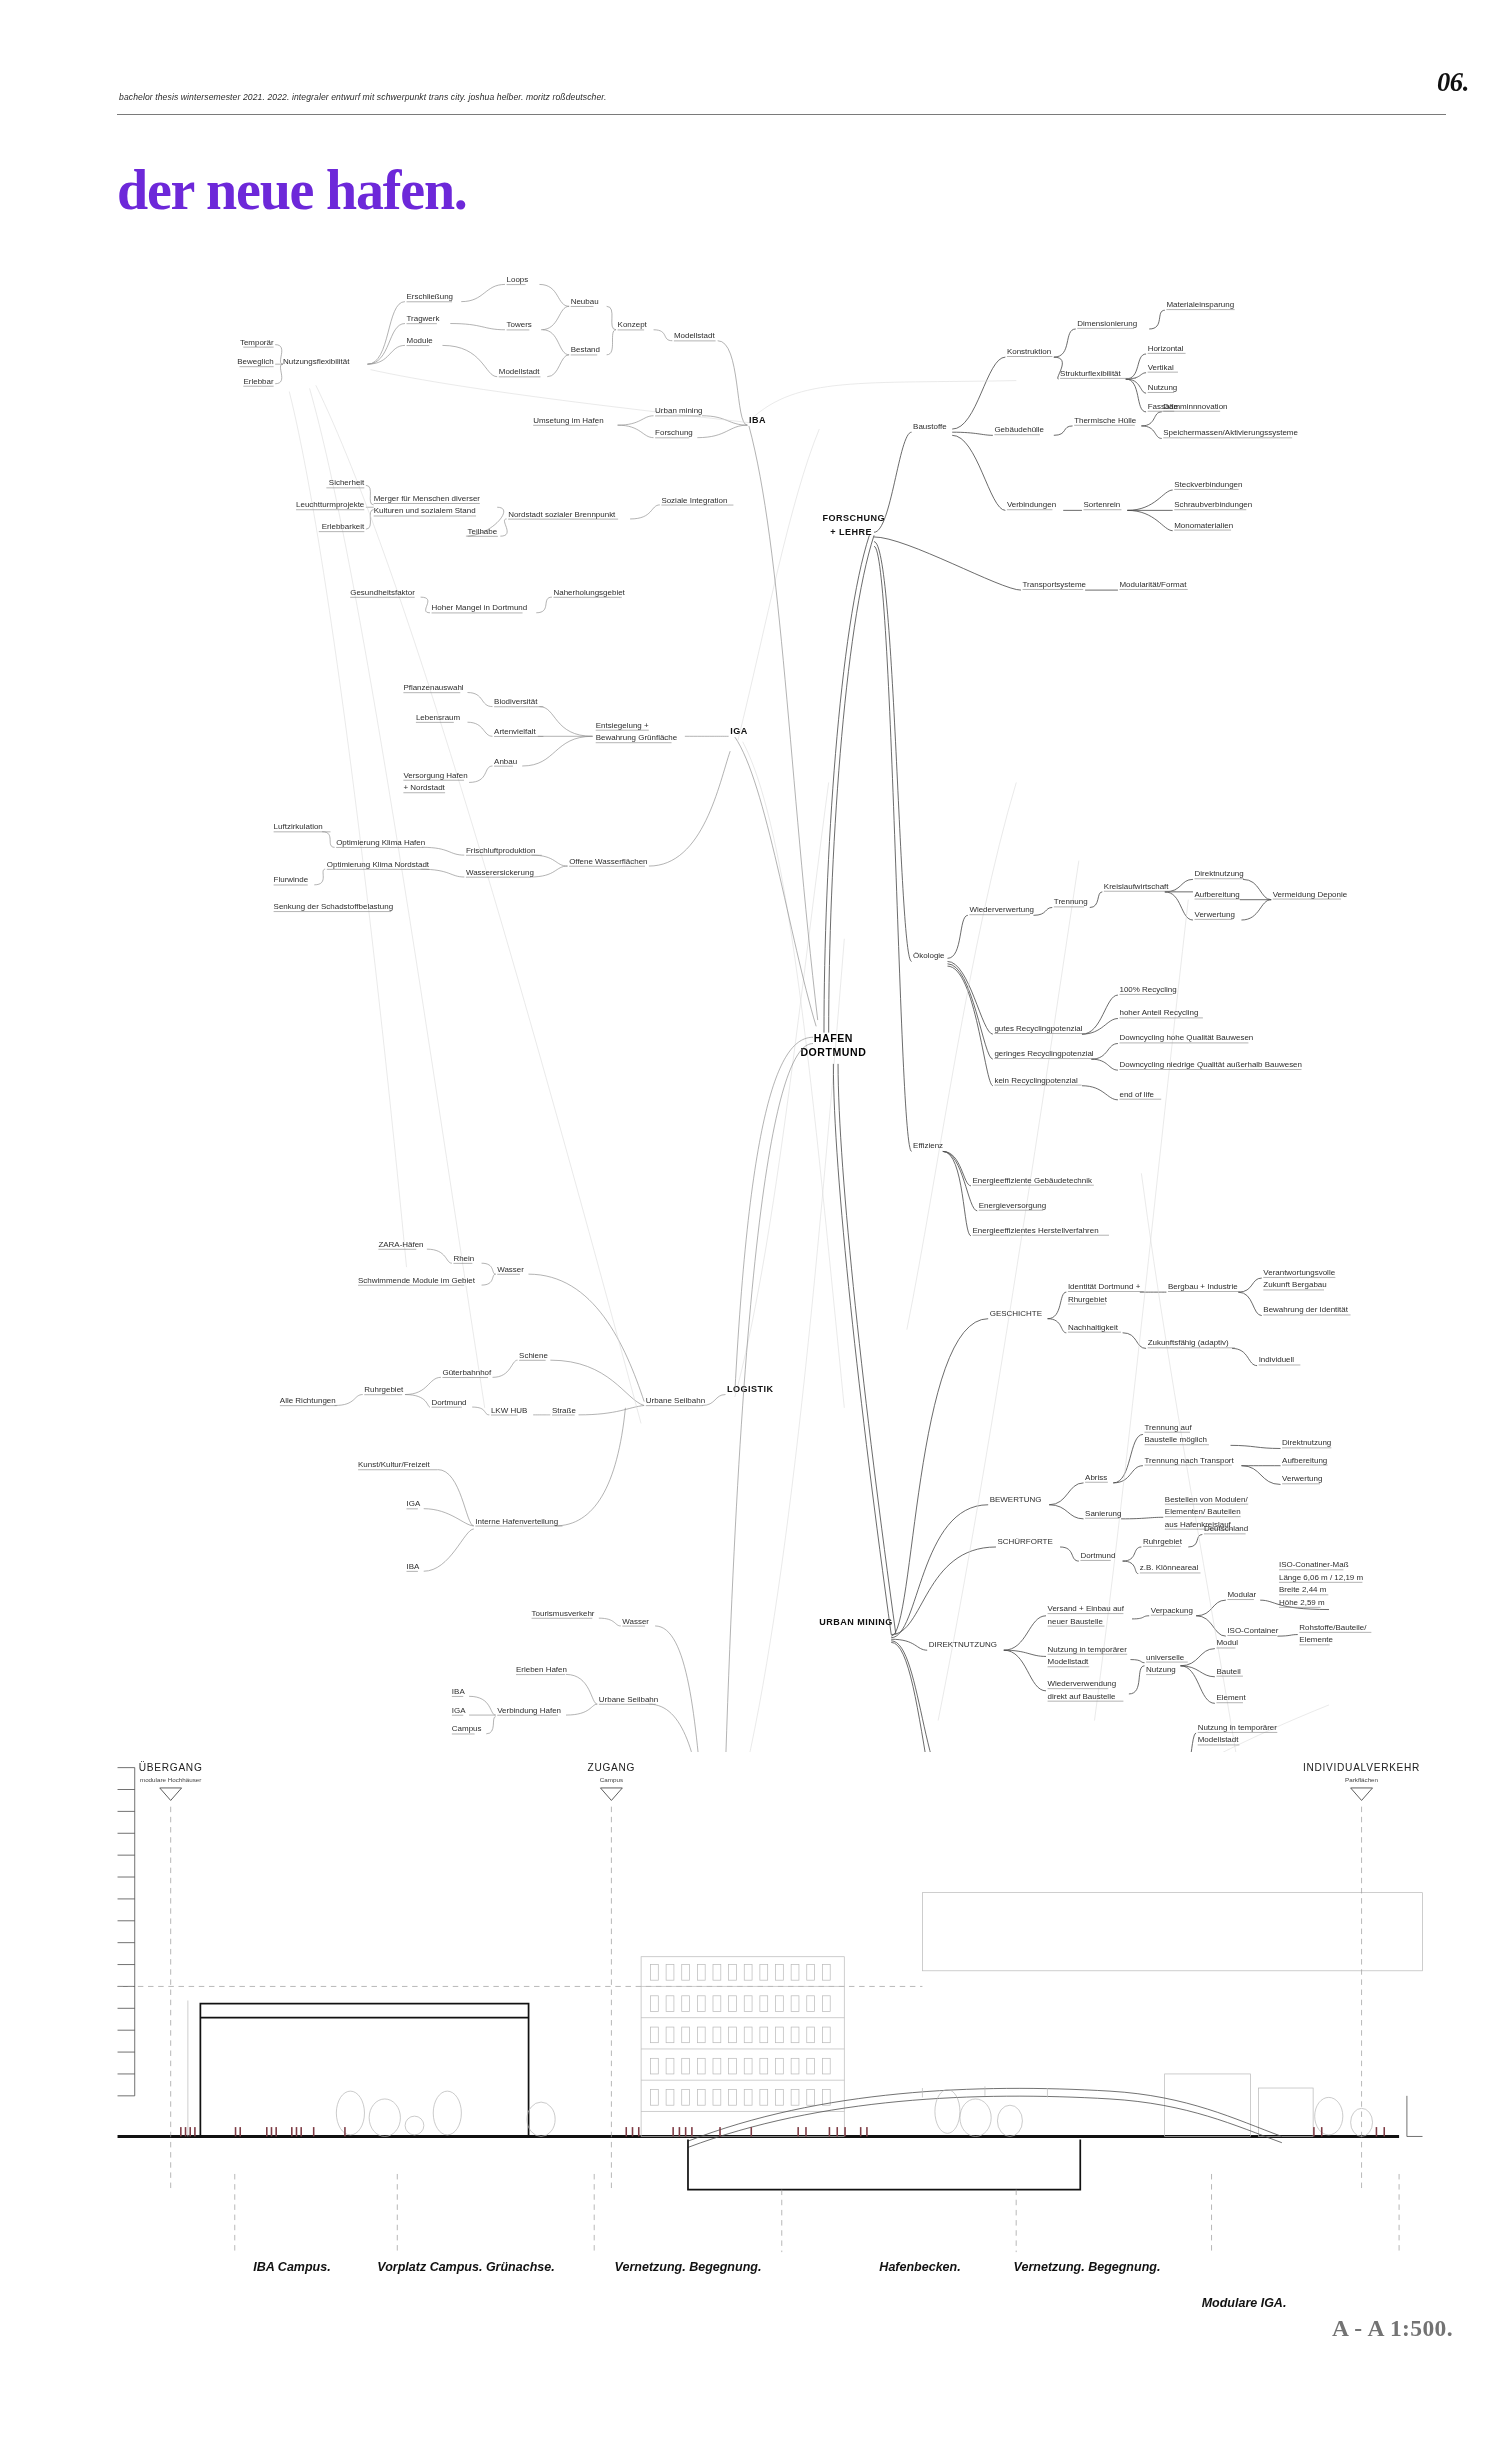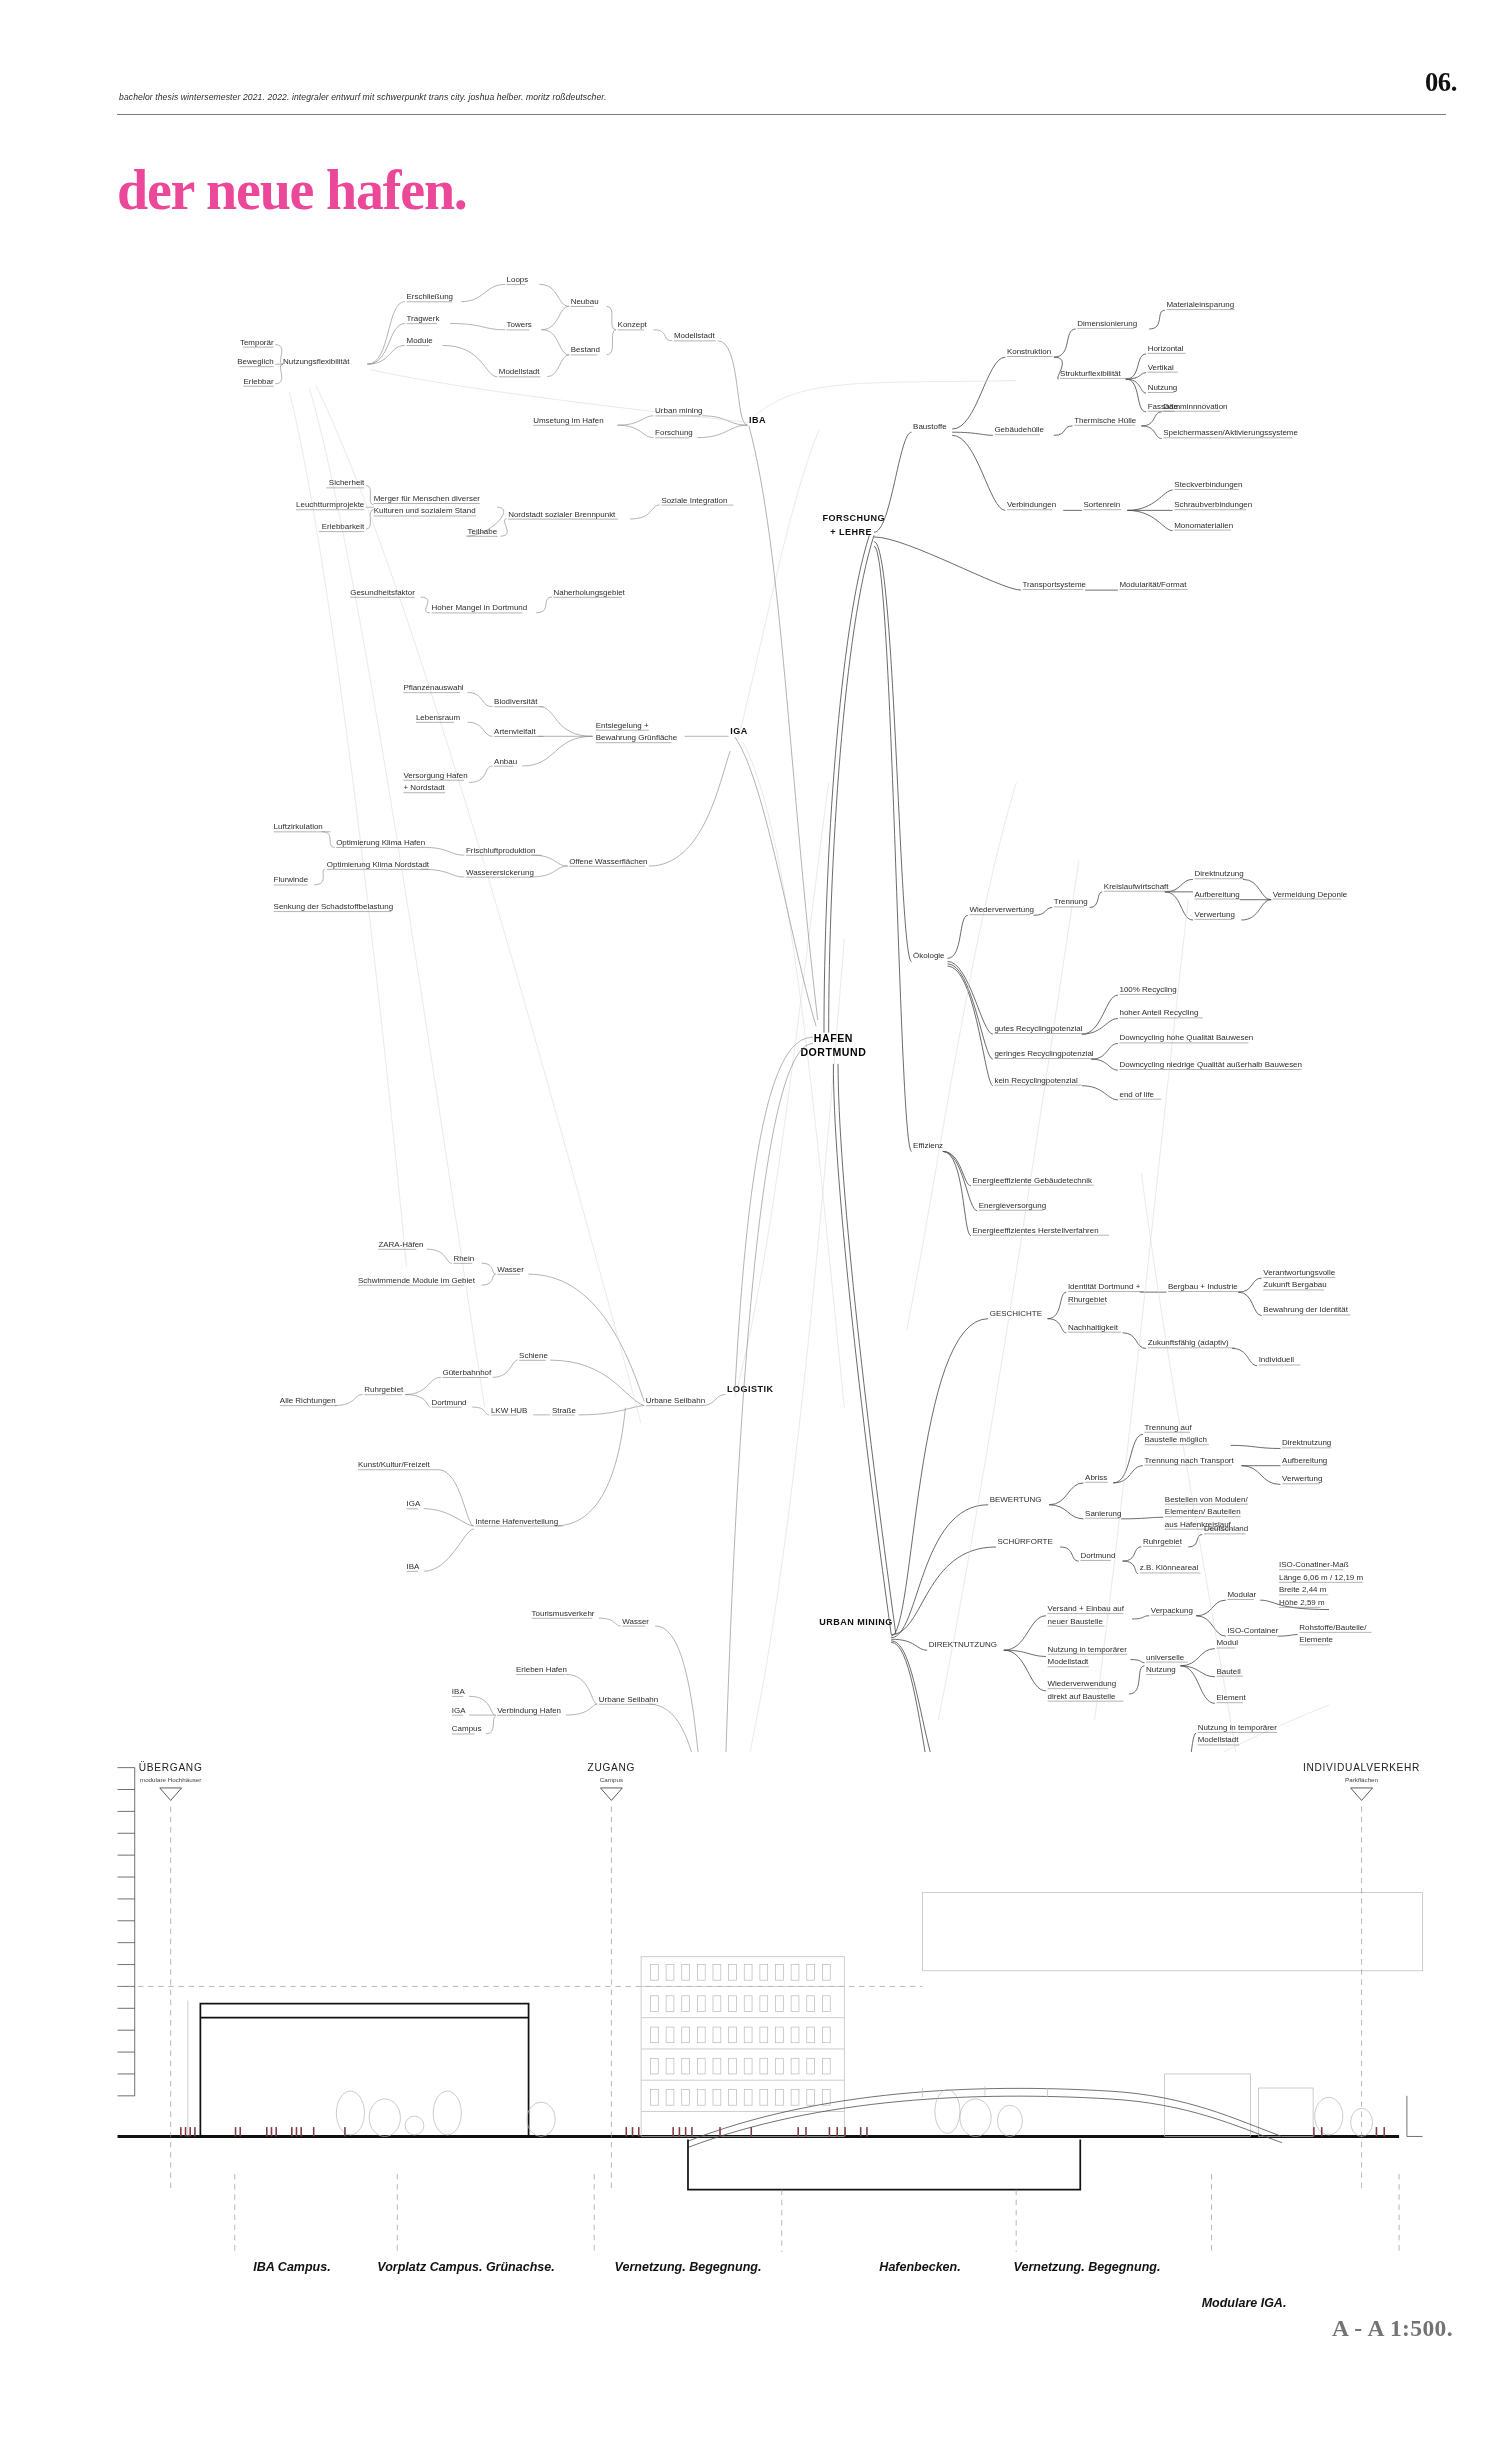--- a/index.html
+++ b/index.html
@@ -1,22 +1,22 @@
 <!DOCTYPE html>
 <html style="font-size:12.5px"><head>
 <meta charset="utf-8">
 <style>
   html,body{margin:0;padding:0;background:#ffffff;}
   body{width:1501px;height:2462px;font-family:"Liberation Sans",sans-serif;color:#1a1a1a;position:relative;overflow:hidden;}
 
   
   #header-rule{position:absolute;left:117px;top:114px;width:1329px;height:0.8px;background:#7a7a7a;}
   #meta-line{position:absolute;left:119px;top:92px;font-style:italic;font-size:8.6px;letter-spacing:0.1px;color:#2b2b2b;white-space:nowrap;}
-  #page-number{position:absolute;right:44px;top:67px;font-family:"Liberation Serif",serif;font-weight:bold;font-size:26.6px;letter-spacing:-0.4px;color:#111;}
-  #poster-title{position:absolute;left:117px;top:124px;font-family:"Liberation Serif",serif;font-weight:bold;font-size:56px;letter-spacing:-1.2px;color:#ec4899;line-height:1;}
+  #page-number{position:absolute;right:32px;top:67px;font-family:"Liberation Serif",serif;font-weight:bold;font-size:26.6px;letter-spacing:-0.4px;color:#111;font-style:italic;}
+  #poster-title{position:absolute;left:117px;top:124px;font-family:"Liberation Serif",serif;font-weight:bold;font-size:56px;letter-spacing:-1.2px;color:#6d28d9;line-height:1;}
 
   
   #mindmap-wrap{position:absolute;left:0;top:235px;width:1501px;height:1517px;}
   #mindmap-svg{display:block;width:1501px;height:1517px;}
   .mm-node{font-size:10.2px;fill:#2d2d2d;font-family:"Liberation Sans",sans-serif;}
   .mm-node.lvl-main{font-size:11.6px;font-weight:bold;letter-spacing:.6px;fill:#111;}
   .mm-node.lvl-core{font-size:13.5px;font-weight:bold;letter-spacing:.7px;fill:#000;}
   .mm-link{fill:none;stroke:#8d8d8d;stroke-width:.85;}
   .mm-link.strong{stroke:#4a4a4a;stroke-width:1.05;}
   .mm-link.faint{stroke:#d9d9d9;stroke-width:.7;}

